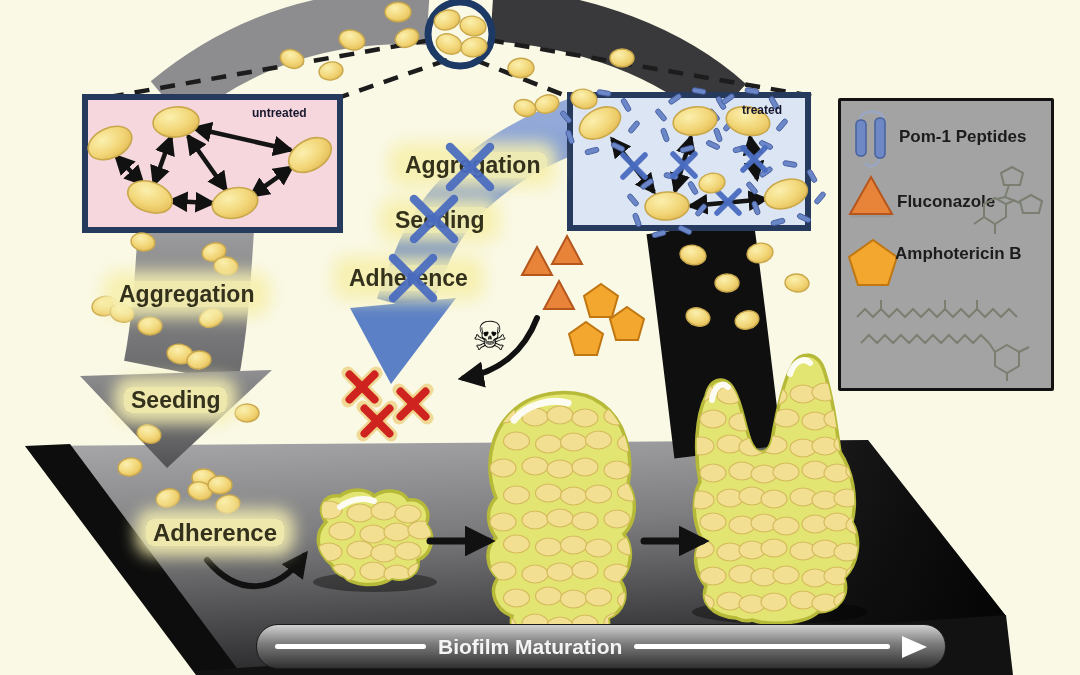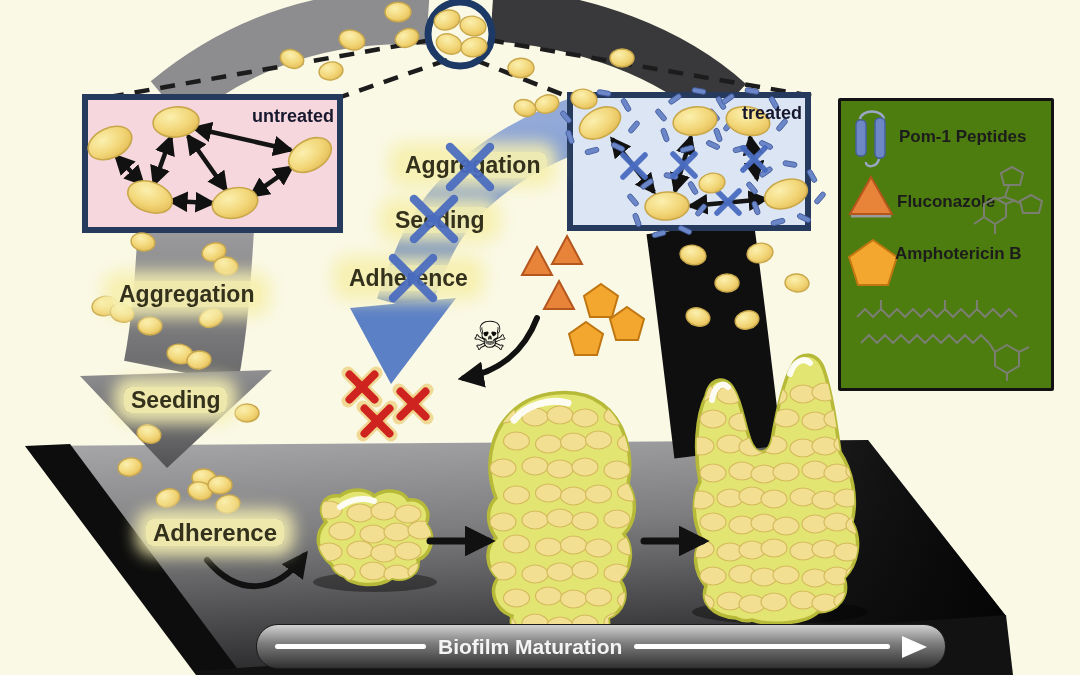--- a/index.html
+++ b/index.html
@@ -1,22 +1,22 @@
 <!DOCTYPE html>
 <html><head>
 <meta charset="utf-8">
 <style>
   html,body{margin:0;padding:0;background:#faf9e6;font-family:"Liberation Sans",sans-serif;}
   #stage{position:relative;width:1080px;height:675px;overflow:hidden;background:#faf9e6;}
   #base,#overlay{position:absolute;left:0;top:0;width:1080px;height:675px;}
   #overlay{pointer-events:none;z-index:30;}
   .lbl{position:absolute;font-weight:bold;color:#33301c;white-space:nowrap;z-index:20;}
   .glow{background:rgba(246,240,176,.93);box-shadow:0 0 16px 10px rgba(246,240,176,.9);border-radius:7px;padding:1px 7px;line-height:1.05;}
-  .corner{position:absolute;font-size:18px;font-weight:bold;color:#17172e;z-index:20;}
-  #legend{position:absolute;left:838px;top:98px;width:210px;height:287px;background:#4d7c0f;border:3px solid #121212;border-radius:2px;z-index:20;}
+  .corner{position:absolute;font-size:12px;font-weight:bold;color:#17172e;z-index:20;}
+  #legend{position:absolute;left:838px;top:98px;width:210px;height:287px;background:#a3a3a3;border:3px solid #121212;border-radius:2px;z-index:20;}
   #legend .item-label{position:absolute;font-size:17px;font-weight:bold;color:#1c1c1c;white-space:nowrap;}
   #legend svg{position:absolute;}
   #skull{position:absolute;left:472px;top:316px;font-size:40px;color:#0d0d0d;z-index:32;line-height:1;}
   #pill{position:absolute;left:256px;top:624px;width:690px;height:45px;border-radius:22px;z-index:20;
         background:linear-gradient(180deg,#d2d2d2,#7e7e7e 42%,#303030);border:1px solid #1c1c1c;
         display:flex;align-items:center;padding:0 18px;box-sizing:border-box;gap:12px;}
   .pill-line{height:5px;background:#fff;border-radius:3px;}
   #pill span{font-size:21px;font-weight:bold;color:#f4f4f4;}
   .pill-arrow{width:0;height:0;border-top:11px solid transparent;border-bottom:11px solid transparent;border-left:25px solid #fff;}
 </style>

